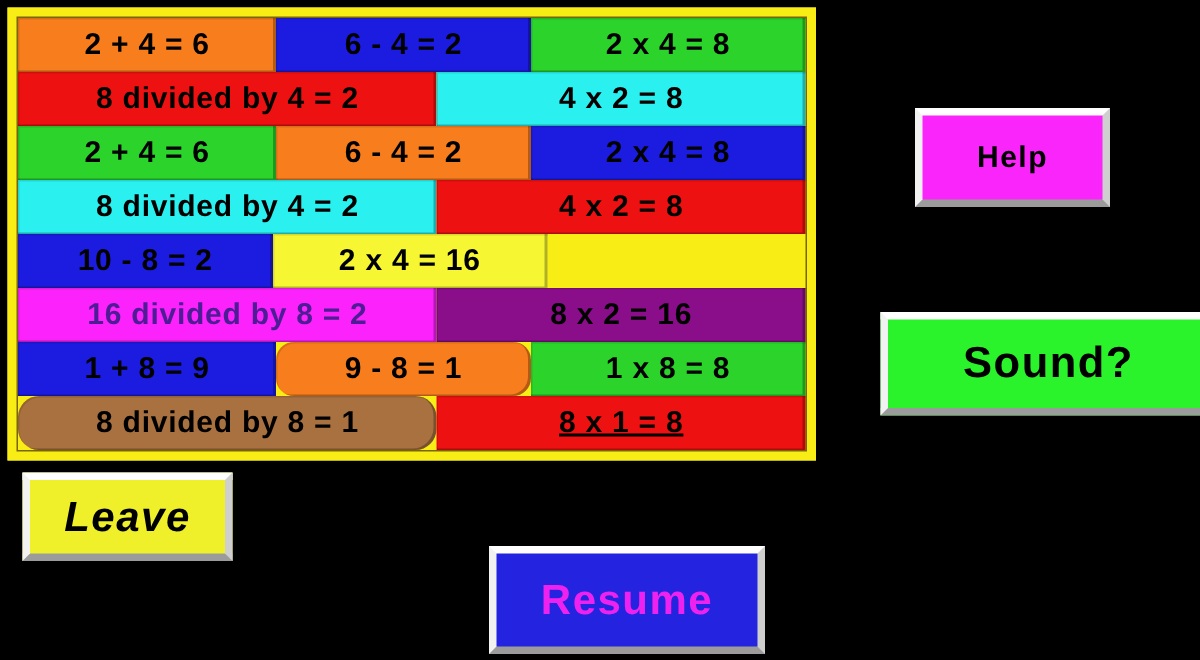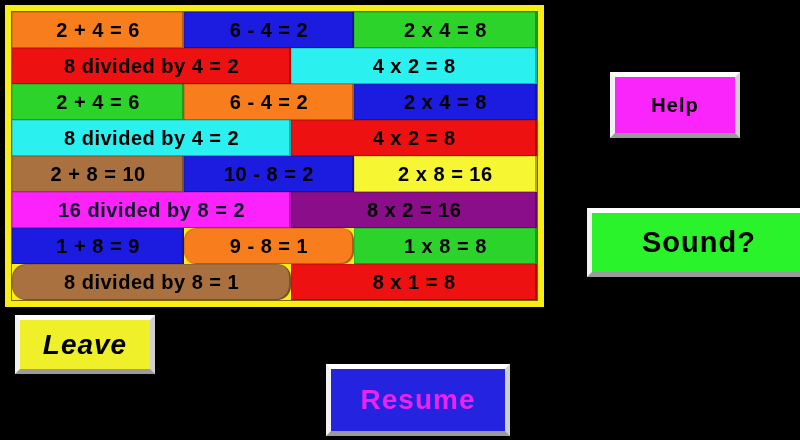--- a/index.html
+++ b/index.html
@@ -73,36 +73,35 @@
         <div class="row">
           <div class="cell" style="background: rgb(43, 211, 43); width: 32.8%; color: rgb(0, 0, 0);">2 + 4 = 6</div>
           <div class="cell" style="background: rgb(248, 126, 29); width: 32.3%; color: rgb(0, 0, 0);">6 - 4 = 2</div>
           <div class="cell" style="background: rgb(28, 28, 224); width: 34.9%; color: rgb(0, 0, 0);">2 x 4 = 8</div>
         </div>
         <div class="row">
           <div class="cell" style="background: rgb(43, 240, 240); width: 53.2%; color: rgb(0, 0, 0);">8 divided by 4 = 2</div>
           <div class="cell" style="background: rgb(238, 17, 17); width: 46.8%; color: rgb(0, 0, 0);">4 x 2 = 8</div>
         </div>
         <div class="row">
-          <div class="cell" style="background: rgb(168, 113, 63); width: 32.8%; color: rgb(0, 0, 0);">2 + 8 = 10</div>
           <div class="cell" style="background: rgb(28, 28, 224); width: 32.3%; color: rgb(0, 0, 0);">10 - 8 = 2</div>
-          <div class="cell" style="background: rgb(246, 246, 50); width: 34.9%; color: rgb(0, 0, 0);">2 x 8 = 16</div>
+          <div class="cell" style="background: rgb(246, 246, 50); width: 34.9%; color: rgb(0, 0, 0);">2 x 4 = 16</div>
         </div>
         <div class="row">
-          <div class="cell" style="background: rgb(251, 34, 251); width: 53.2%; color: #0f172a;">16 divided by 8 = 2</div>
+          <div class="cell" style="background: rgb(251, 34, 251); width: 53.2%; color: #4c1d95;">16 divided by 8 = 2</div>
           <div class="cell" style="background: rgb(138, 13, 138); width: 46.8%; color: rgb(0, 0, 0);">8 x 2 = 16</div>
         </div>
         <div class="row">
           <div class="cell" style="background: rgb(28, 28, 224); width: 32.8%; color: rgb(0, 0, 0);">1 + 8 = 9</div>
           <div class="cell" style="background: rgb(248, 126, 29); width: 32.3%; color: rgb(0, 0, 0); border-radius: 12px;">9 - 8 = 1</div>
           <div class="cell" style="background: rgb(43, 211, 43); width: 34.9%; color: rgb(0, 0, 0);">1 x 8 = 8</div>
         </div>
         <div class="row">
           <div class="cell" style="background: rgb(168, 113, 63); width: 53.2%; color: rgb(0, 0, 0); border-radius: 14px;">8 divided by 8 = 1</div>
-          <div class="cell" style="background: rgb(238, 17, 17); width: 46.8%; color: rgb(0, 0, 0);">8 x 1 = 8</div>
+          <div class="cell" style="background: rgb(238, 17, 17); width: 46.8%; color: rgb(0, 0, 0); text-decoration: underline;">8 x 1 = 8</div>
         </div>
       </div>
   </div>
 
   <button class="btn help" style="background: rgb(250, 37, 250); color: rgb(0, 0, 0);">Help</button>
   <button class="btn sound" style="background: rgb(43, 243, 43); color: rgb(0, 0, 0);">Sound?</button>
   <button class="btn leave" style="background: rgb(240, 240, 42); color: rgb(0, 0, 0);">Leave</button>
   <button class="btn resume" style="background: rgb(36, 36, 224); color: rgb(238, 34, 238);">Resume</button>
 
 </div>

